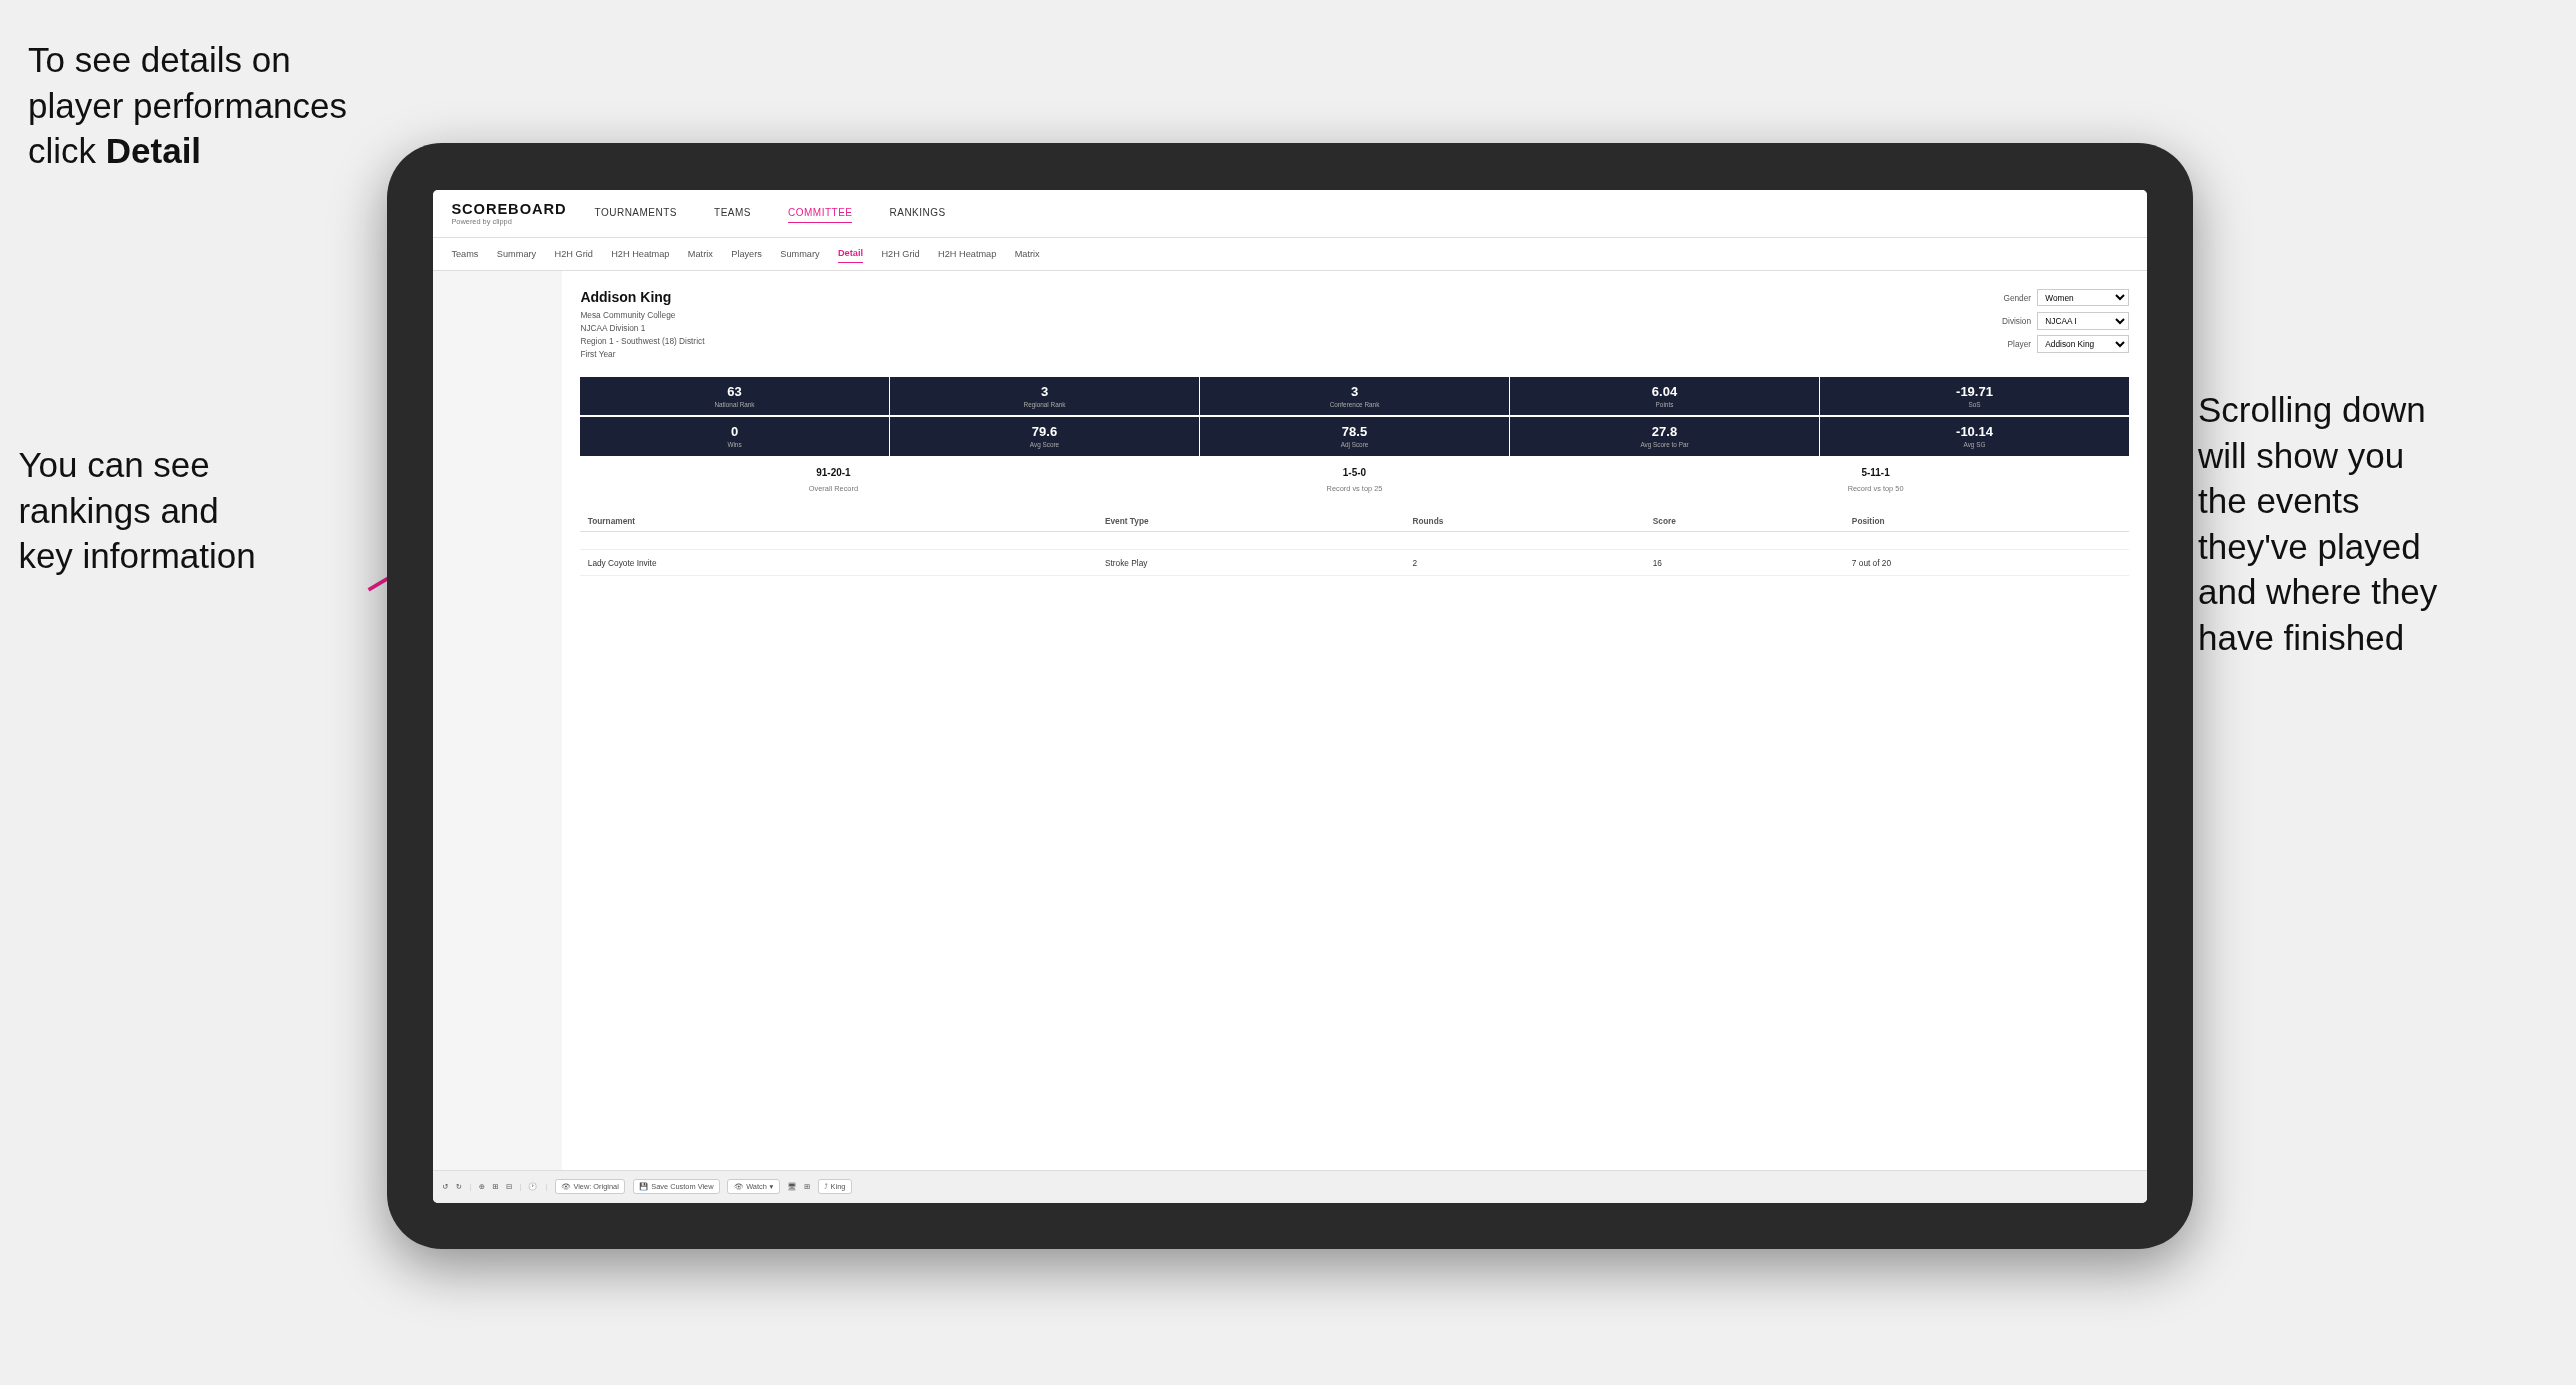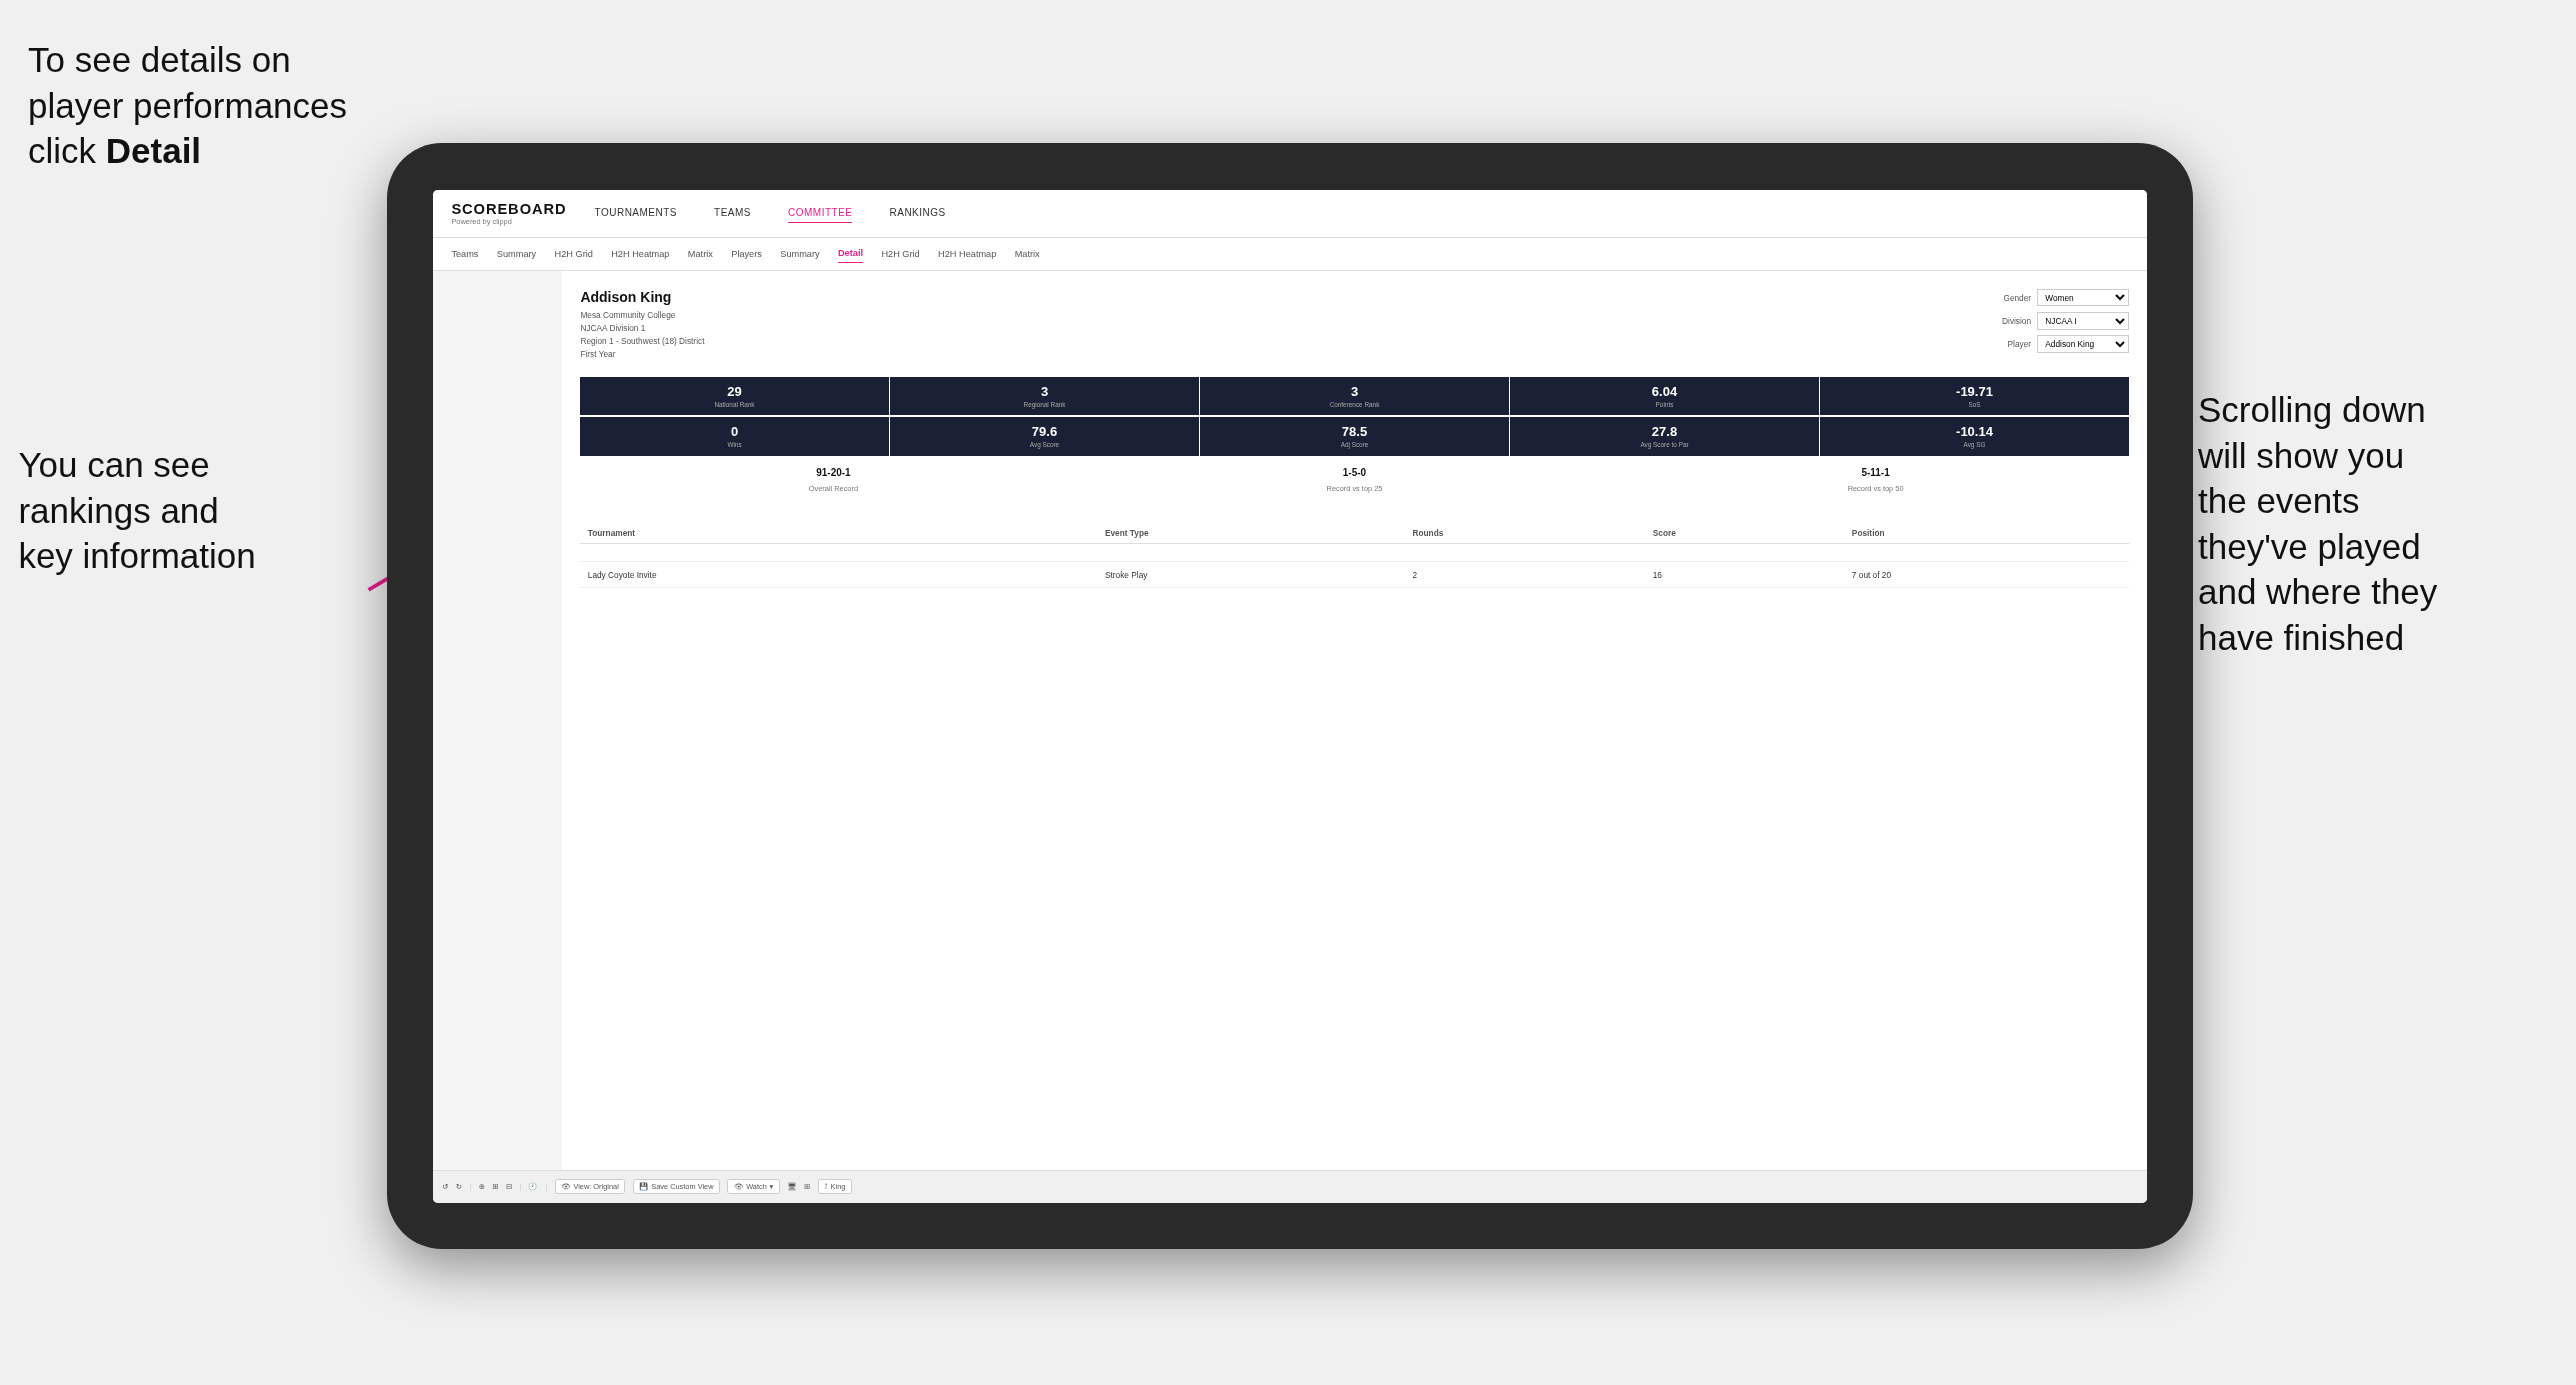--- a/index.html
+++ b/index.html
@@ -228,21 +228,21 @@
       display: block;
       margin-top: 1.8px;
     }
 
     
     .record-row {
       display: grid;
       grid-template-columns: repeat(3, 1fr);
       gap: 15px;
       margin-top: 5.5px;
-      margin-bottom: 23px;
+      margin-bottom: 11px;
       text-align: center;
     }
     .record-cell {
       padding: 5.5px;
     }
     .record-value {
       font-size: 10px;
       font-weight: 600;
       display: block;
       color: #111;
@@ -405,21 +405,21 @@
               <span>Player</span>
               <select>
                 <option>Addison King</option>
               </select>
             </div>
           </div>
         </div>
 
         <div class="stats-grid">
           <div class="stat-cell">
-            <span class="stat-value">29</span>
+            <span class="stat-value">63</span>
             <span class="stat-label">National Rank</span>
           </div>
           <div class="stat-cell">
             <span class="stat-value">3</span>
             <span class="stat-label">Regional Rank</span>
           </div>
           <div class="stat-cell">
             <span class="stat-value">3</span>
             <span class="stat-label">Conference Rank</span>
           </div>

